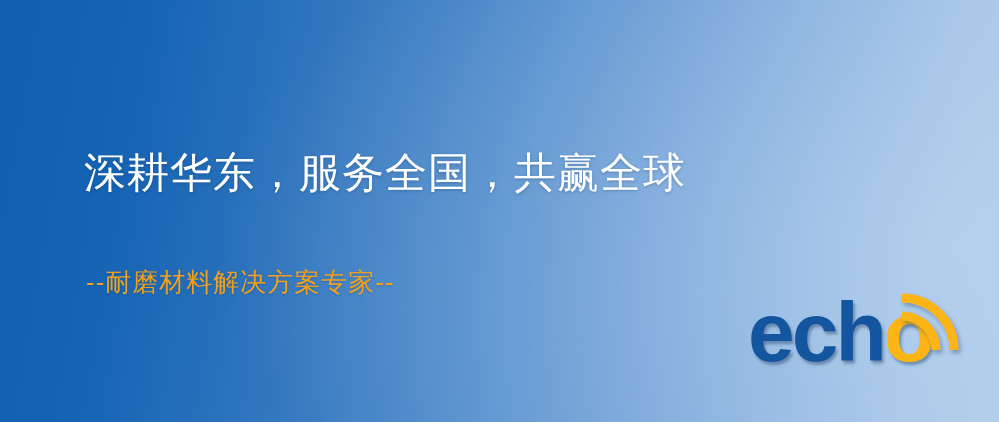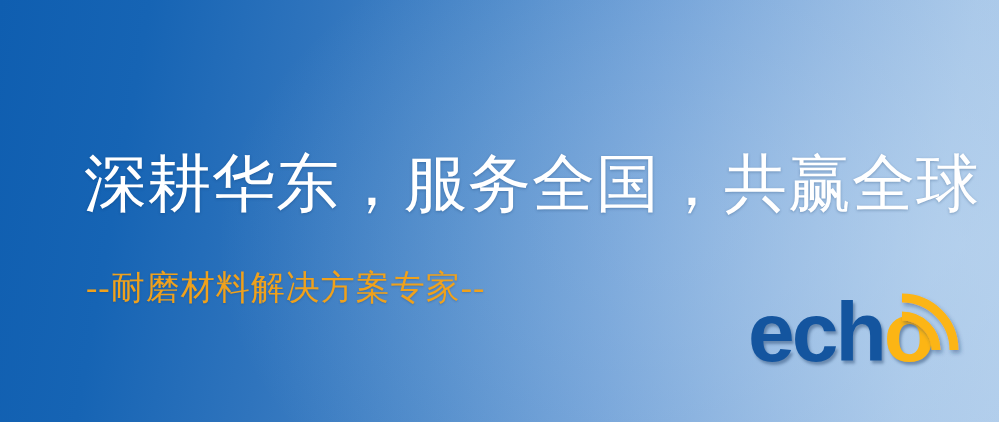--- a/index.html
+++ b/index.html
@@ -44,35 +44,35 @@
     z-index: 2;
   }
 
   
   .headline {
     position: absolute;
     left: 84px;
     top: 152px;
     color: #ffffff;
     font-family: "Liberation Serif", "DejaVu Serif", serif;
-    font-size: 63px;
+    font-size: 42px;
     line-height: 1.04;
     letter-spacing: 1px;
     white-space: nowrap;
     text-shadow: 0 1px 3px rgba(10,45,90,0.30);
   }
 
   
   .subtitle {
     position: absolute;
     left: 86px;
     top: 265px;
     color: #efa11c;
-    font-family: Liberation Serif, serif;
-    font-size: 34px;
+    font-family: Liberation Sans, sans-serif;
+    font-size: 26px;
     letter-spacing: 1px;
     white-space: nowrap;
     text-shadow: 0 1px 2px rgba(20,55,100,0.25);
   }
 
   
   .logo {
     position: absolute;
     left: 748px;
     top: 296px;

